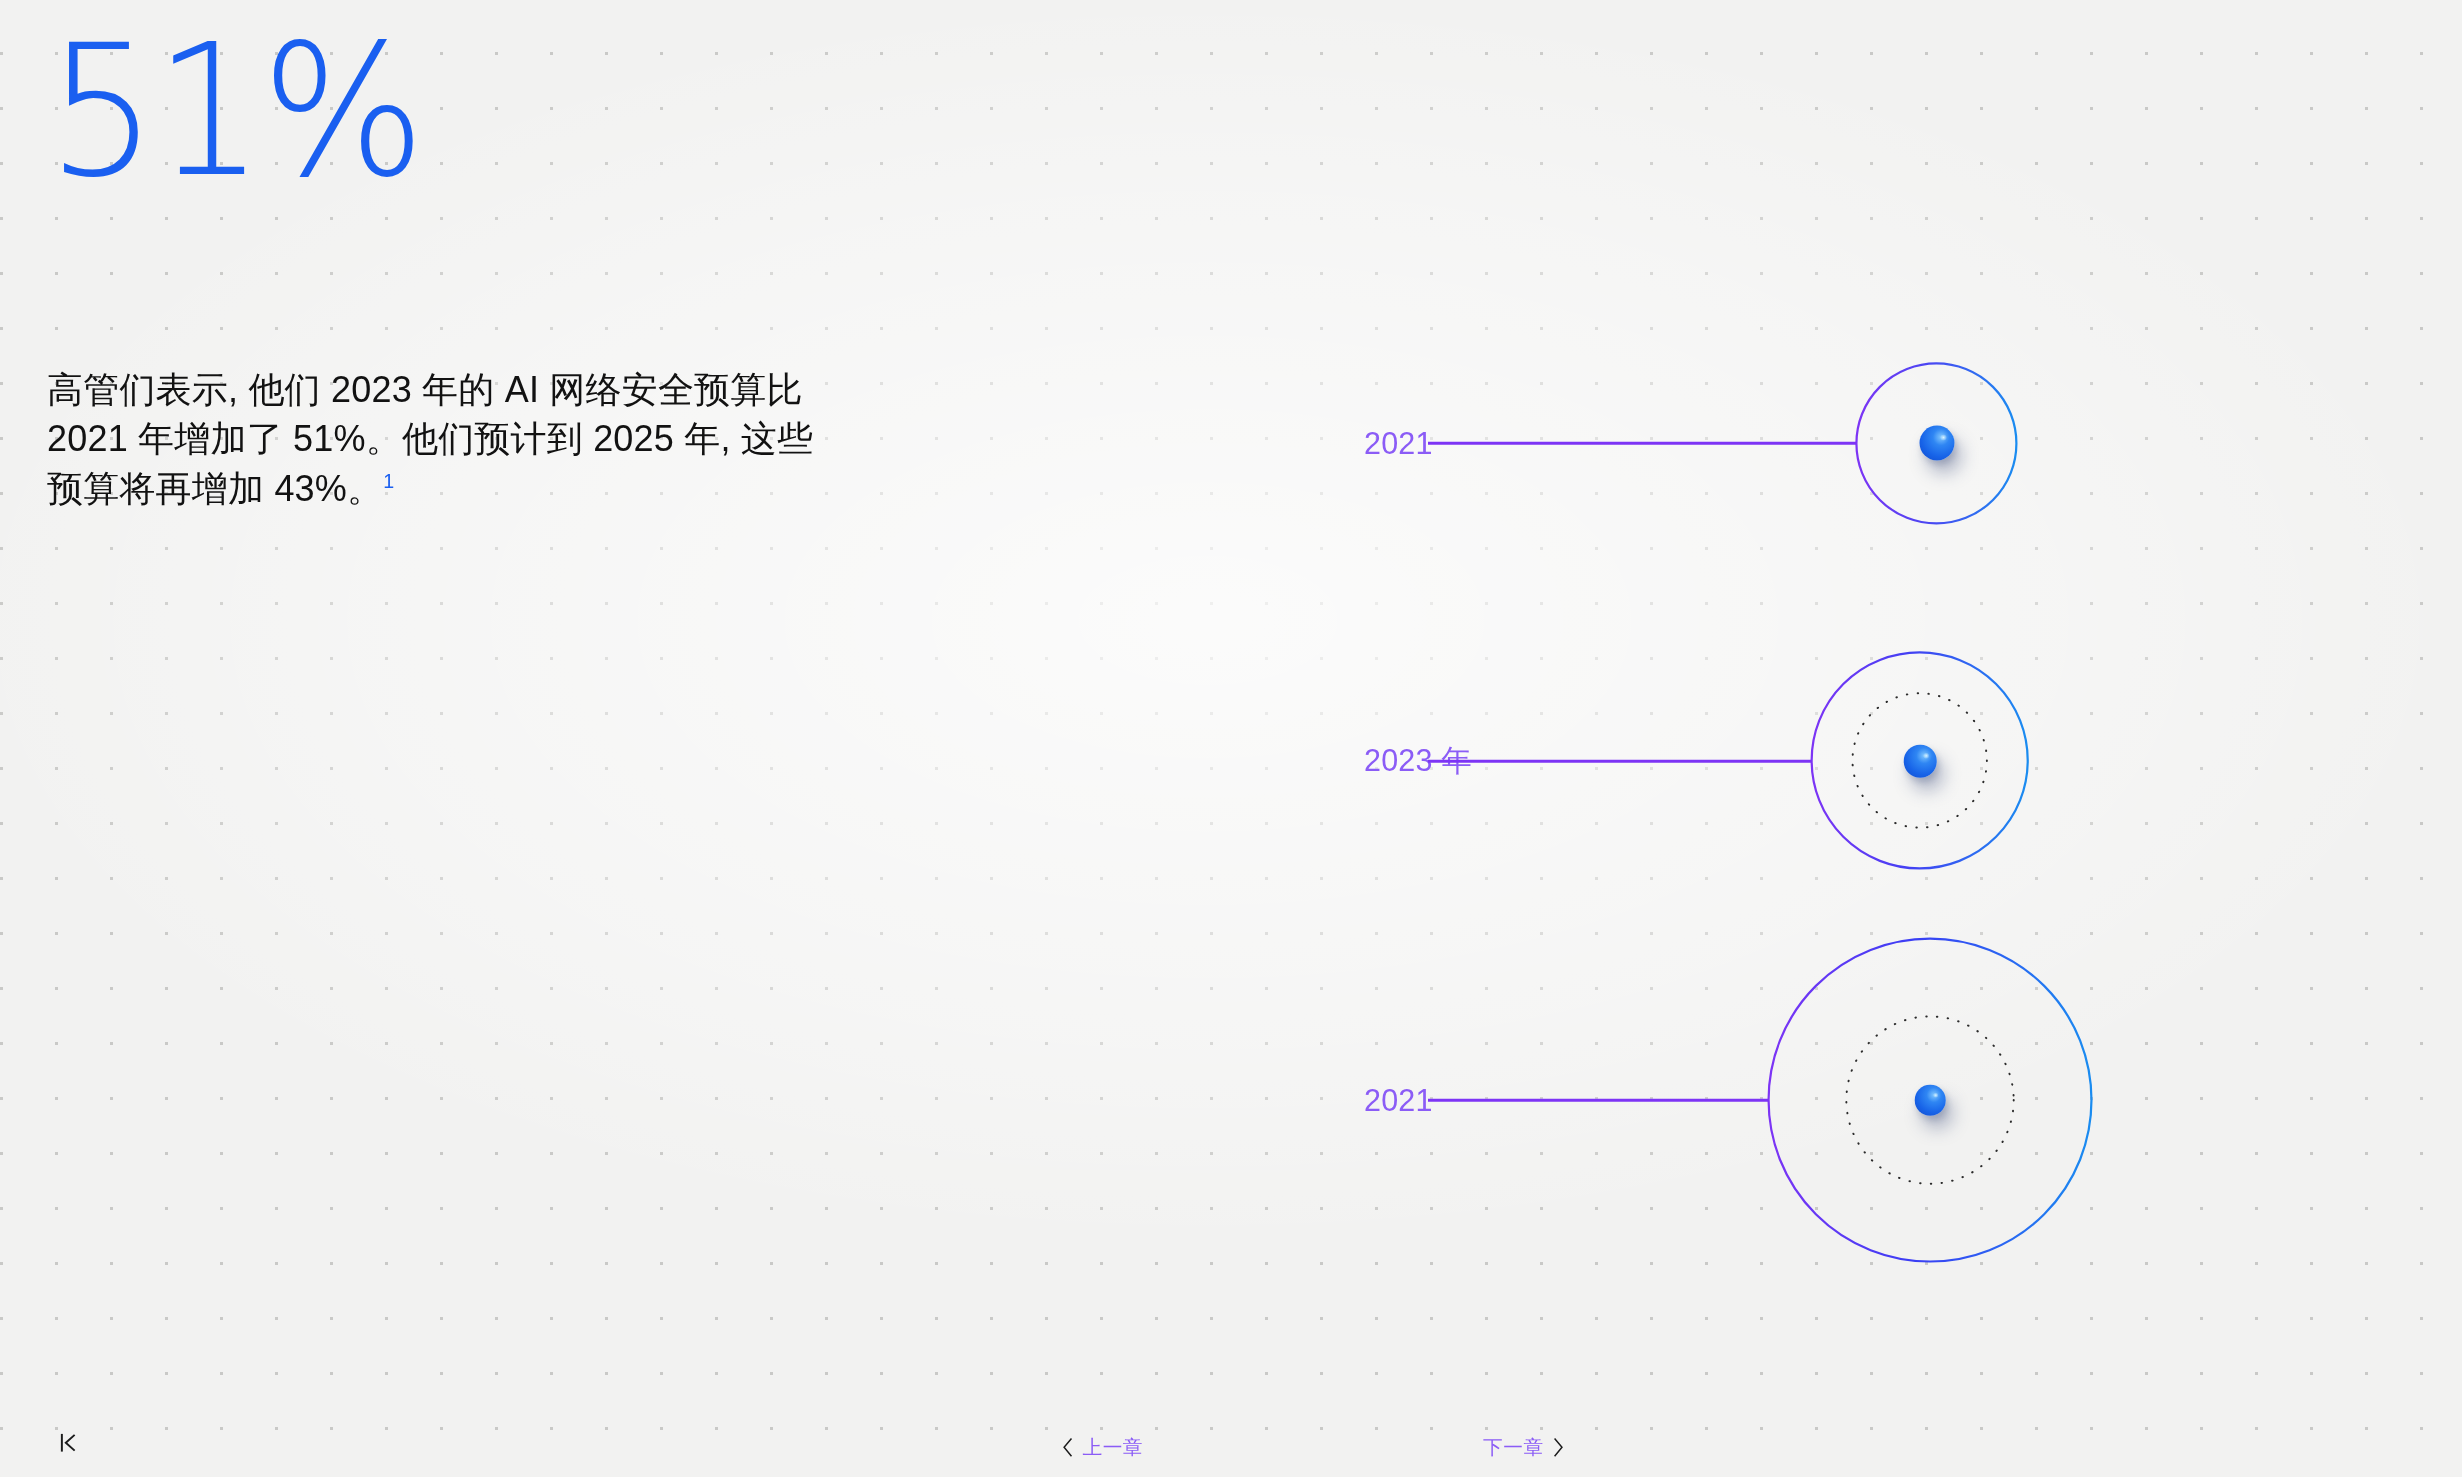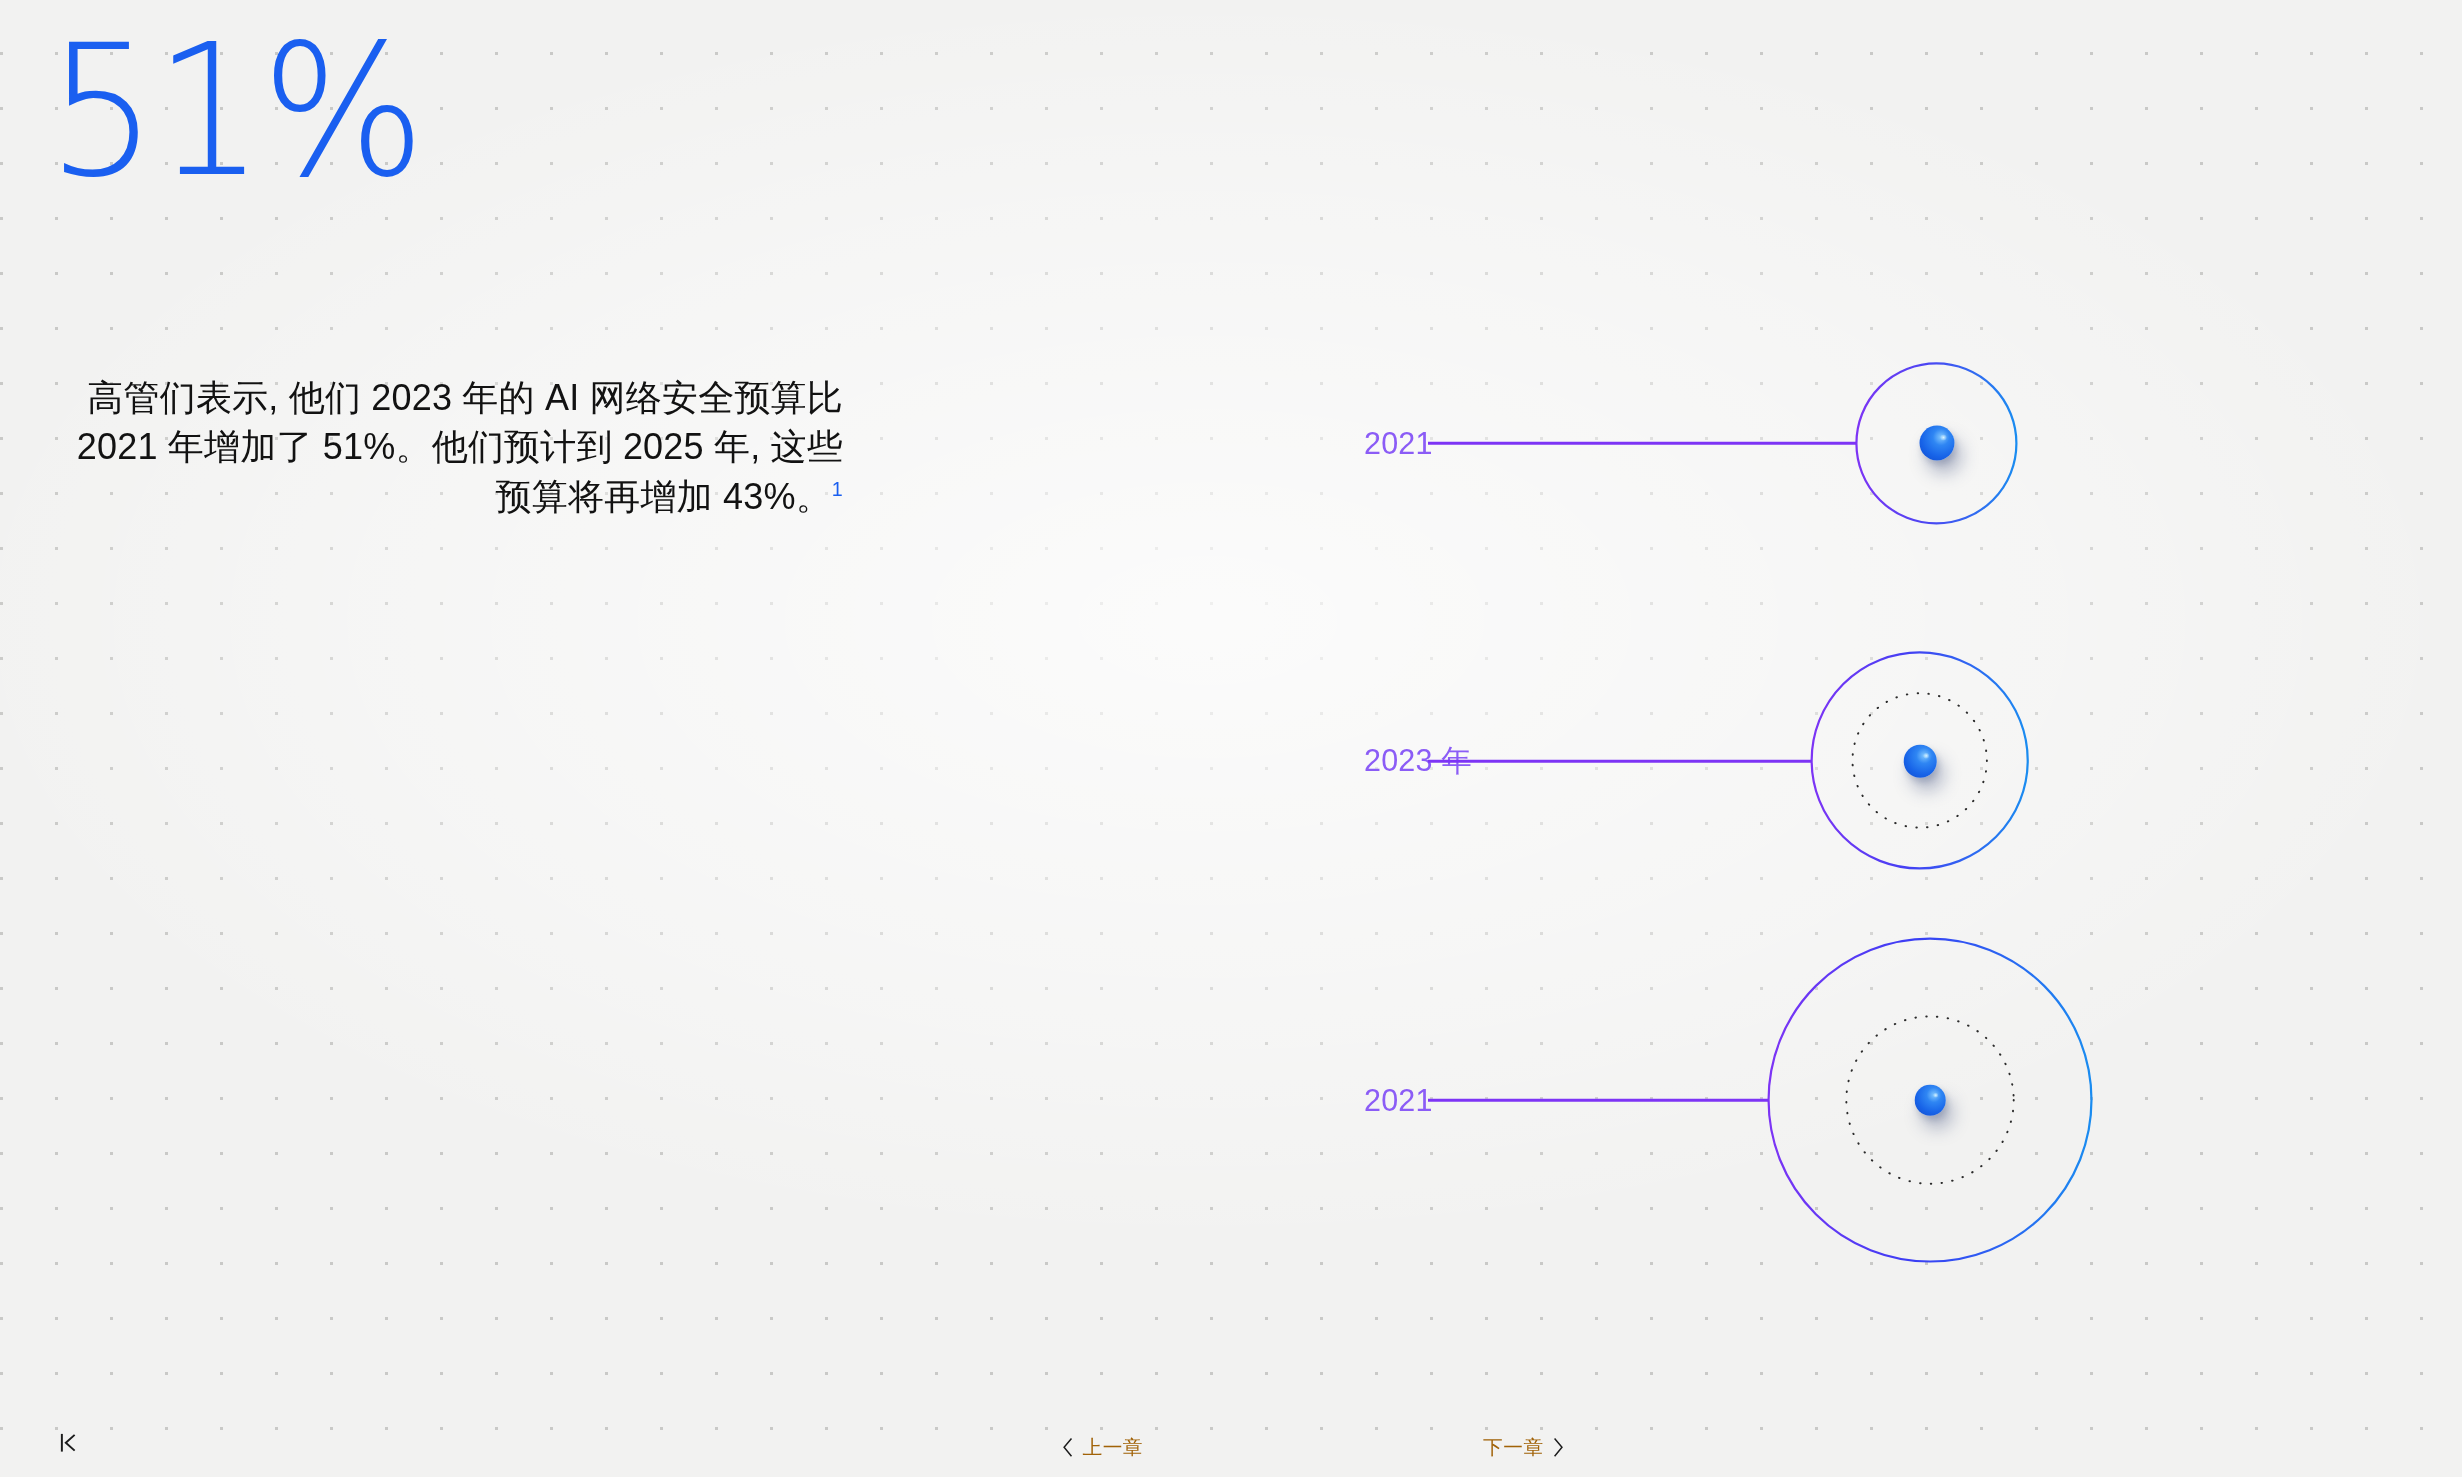--- a/index.html
+++ b/index.html
@@ -40,31 +40,30 @@
     font-size:182px;
     line-height:1.0;
     letter-spacing:-3px;
     color:#1a5ff0;
     margin:0;
     padding:0;
     transform:scaleX(0.95);
     transform-origin:left top;
   }
   #body-copy{
-    margin:8px;
+    margin:0;
     position:absolute;
     left:0;
     top:345px;
     width:788px;
     font-size:36px;
     line-height:1.38;
     color:#121212;
     font-weight:350;
     letter-spacing:0.2px;
-    text-align:right;
   }
   #body-copy .fn{
     color:#1a5ff0;
     font-size:19.7px;
     vertical-align:super;
     line-height:0;
   }
 
   
   #diagram{
@@ -129,21 +128,21 @@
     transform:translateX(-50%);
     display:flex;
     align-items:center;
     gap:340px;
     white-space:nowrap;
   }
   .nav-btn{
     display:flex;
     align-items:center;
     gap:8px;
-    color:#a16207;
+    color:#8b5cf6;
     font-size:19.7px;
     font-weight:380;
     letter-spacing:0.5px;
   }
   .nav-btn svg{display:block;}
 </style>
 </head>
 <body>
 
 <div id="dot-grid"></div>

